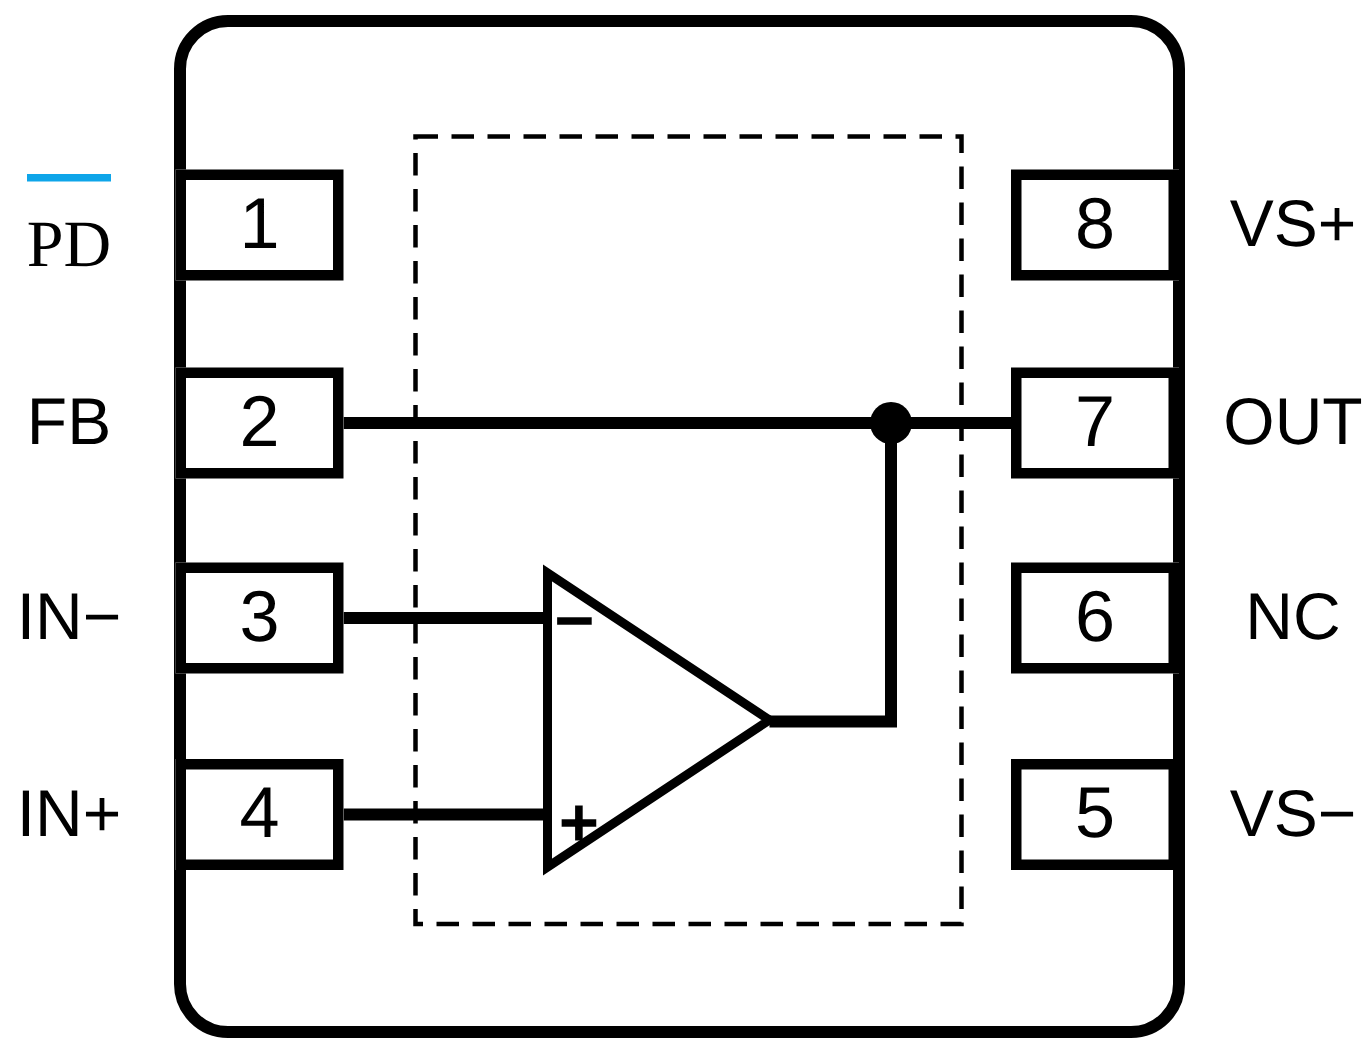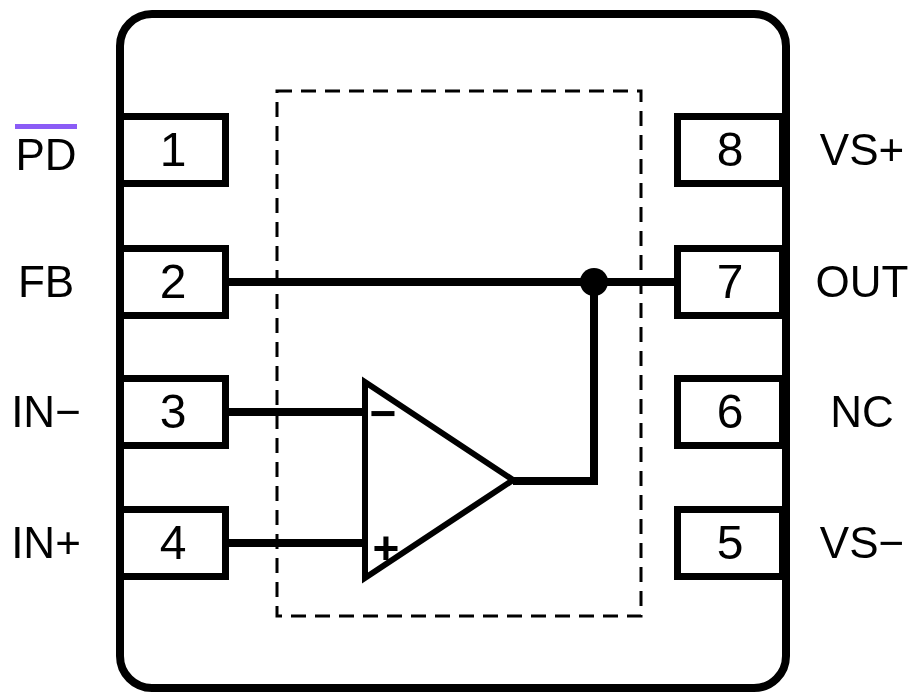--- a/index.html
+++ b/index.html
@@ -65,22 +65,23 @@
     white-space: nowrap;
   }
   .pin-label.left  { left: -6px; }
   .pin-label.right { left: 810px; }
   .lrow-1 { top: 120px; }
   .lrow-2 { top: 252px; }
   .lrow-3 { top: 382px; }
   .lrow-4 { top: 513px; }
   .overline {
     display: inline-block;
-    border-top: 5px solid #8b5cf6;
-    padding-top: 4px;
+    border-top: 5px solid #0ea5e9;
+    padding-top: 20px;
+    font-family: Liberation Serif, serif;
   }
   .opamp-sign {
     position: absolute;
     transform: translate(-50%, -50%);
     font-size: 46px;
     font-weight: bold;
     line-height: 1;
   }
   .sign-minus { left: 383px; top: 413px; }
   .sign-plus  { left: 386px; top: 548px; }

